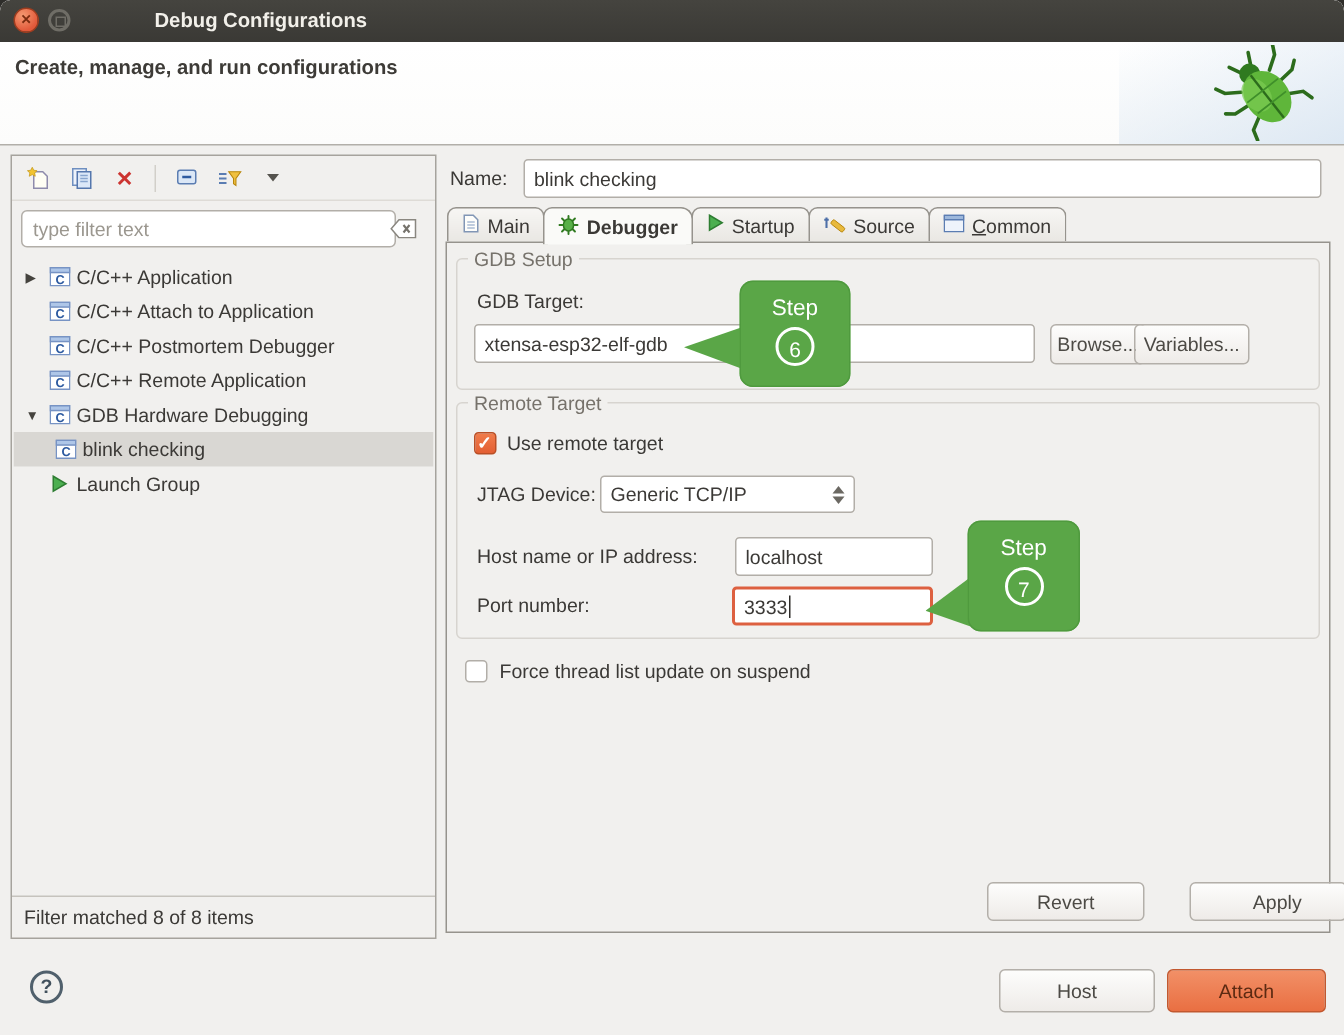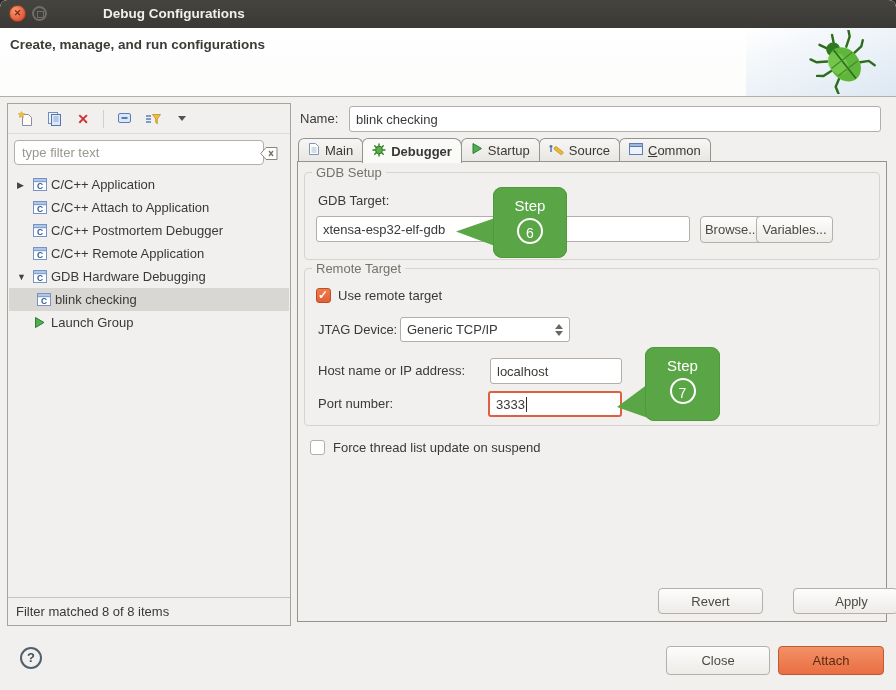--- a/index.html
+++ b/index.html
@@ -325,19 +325,19 @@
 
   <div class="btn" style="left:658px;top:588px;width:105px;height:26px;">
       <span>Revert</span>
     </div>
   <div class="btn" style="left:793px;top:588px;width:105px;height:26px;padding-left:12px;">
       <span>Apply</span>
     </div>
 
   <div class="help-btn">?</div>
   <div class="btn" style="left:666px;top:646px;width:104px;height:29px;">
-      <span>Close</span>
+      <span>Host</span>
     </div>
   <div class="btn btn-debug" style="left:778px;top:646px;width:106px;height:29px;">
       <span>Attach</span>
     </div>
 
 </div>
 
 </body></html>

